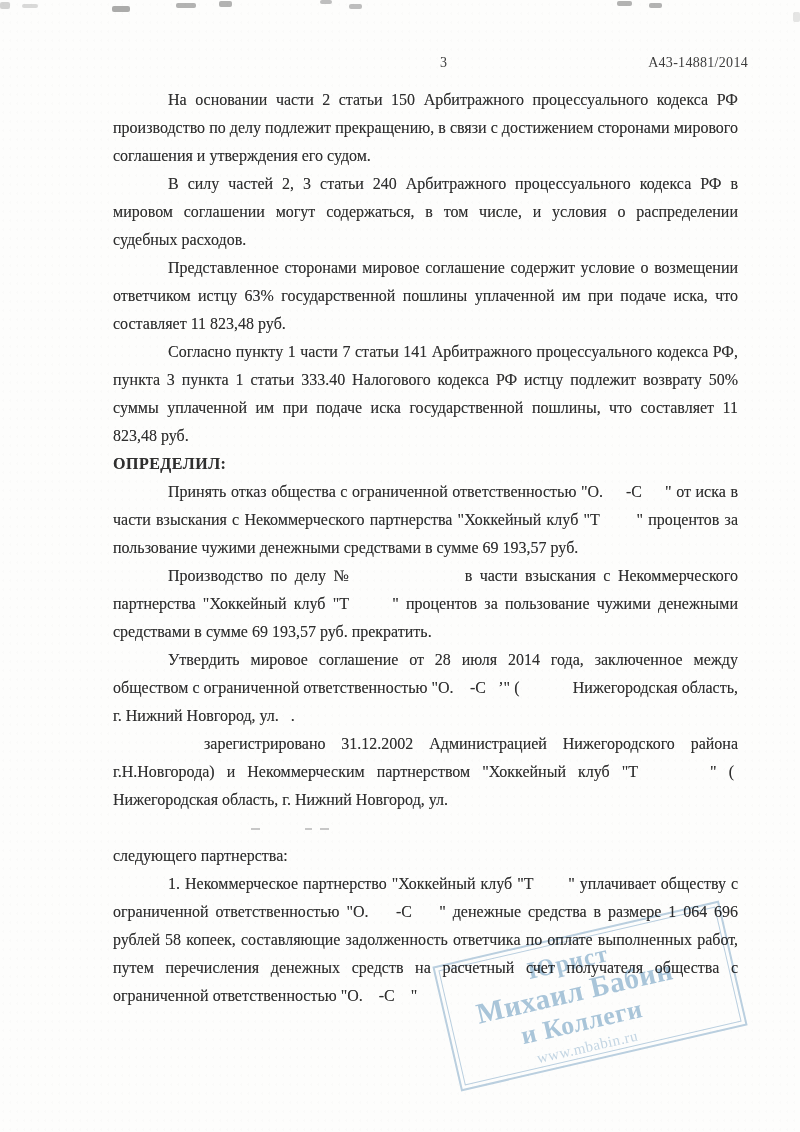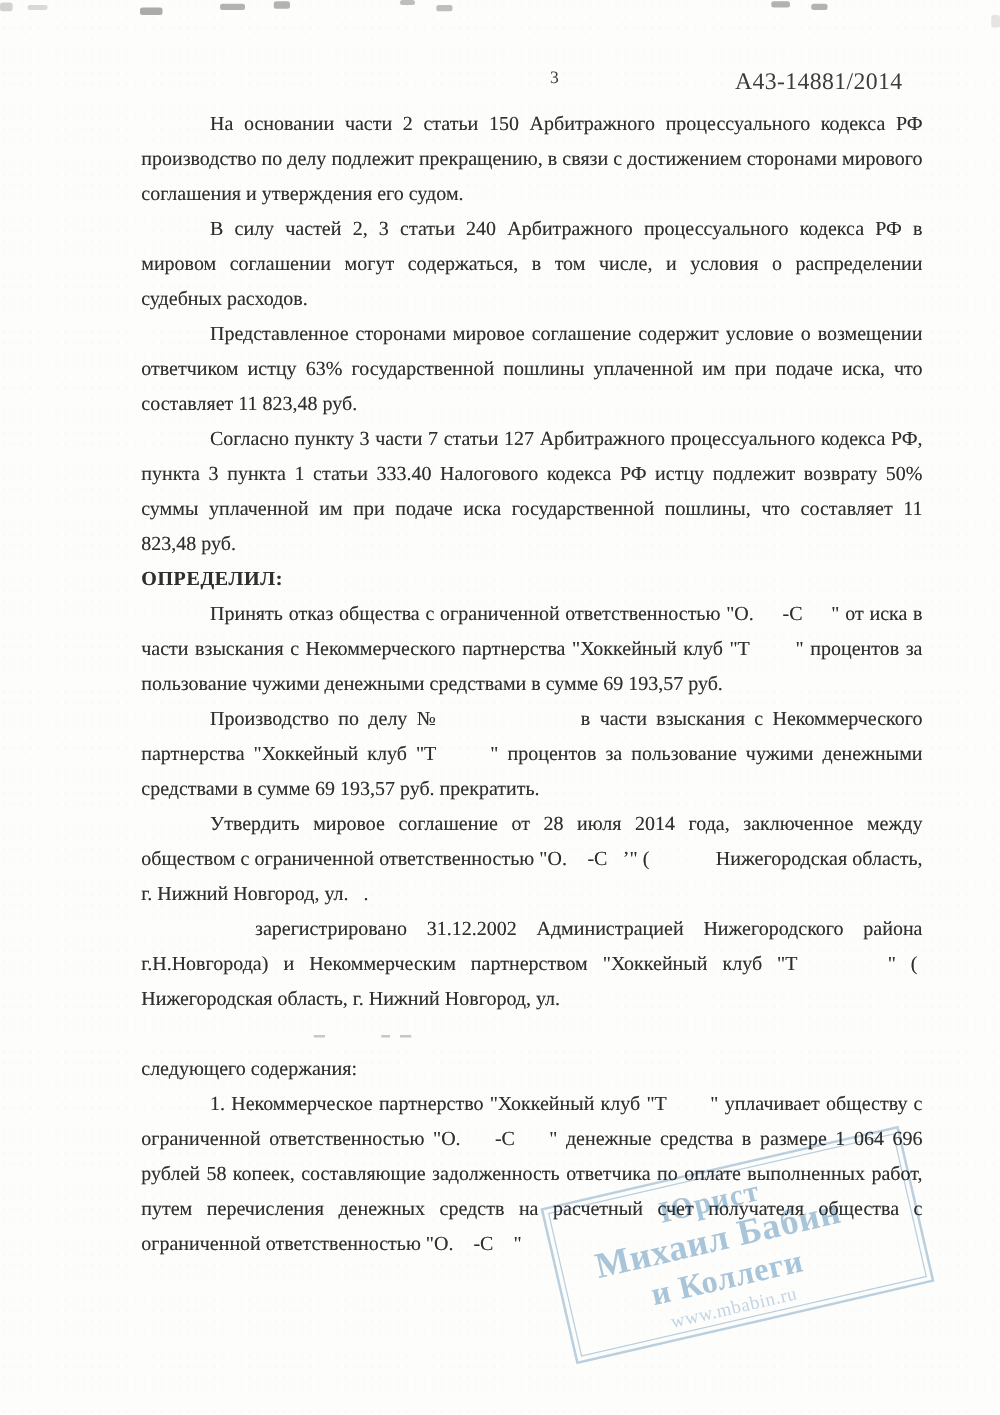--- a/index.html
+++ b/index.html
@@ -22,22 +22,22 @@
     position: absolute;
     background: #3a3a3a;
     border-radius: 2px;
   }
   
   .hdr-pagenum {
     position: absolute; top: 55px; left: 440px;
     font-size: 14px; color: #3c3c3c;
   }
   .hdr-case {
-    position: absolute; top: 55px; right: 78px;
-    font-size: 19px; letter-spacing: .3px; color: #3c3c3c;
+    position: absolute; top: 55px; right: 52px;
+    font-size: 14px; letter-spacing: .3px; color: #3c3c3c;
   }
   
   main {
     position: relative;
     padding: 86px 62px 0 113px;
     z-index: 2;
     font-family: Liberation Serif, serif;
   }
   main p {
     margin: 0;
@@ -110,32 +110,32 @@
   <div class="artifact" style="left:649px; top:3px; width:13px; height:5px; opacity:.38;"></div>
   <div class="artifact" style="left:793px; top:12px; width:7px; height:10px; opacity:.12;"></div>
 
   <span class="hdr-pagenum">3</span>
   <span class="hdr-case">А43-14881/2014</span>
 
   <main>
     <p class="indent">На основании части 2 статьи 150 Арбитражного процессуального кодекса РФ производство по делу подлежит прекращению, в связи с достижением сторонами мирового соглашения и утверждения его судом.</p>
     <p class="indent">В силу частей 2, 3 статьи 240 Арбитражного процессуального кодекса РФ в мировом соглашении могут содержаться, в том числе, и условия о распределении судебных расходов.</p>
     <p class="indent">Представленное сторонами мировое соглашение содержит условие о возмещении ответчиком истцу 63% государственной пошлины уплаченной им при подаче иска, что составляет 11 823,48 руб.</p>
-    <p class="indent">Согласно пункту 3 части 7 статьи 127 Арбитражного процессуального кодекса РФ, пункта 3 пункта 1 статьи 333.40 Налогового кодекса РФ истцу подлежит возврату 50% суммы уплаченной им при подаче иска государственной пошлины, что составляет 11 823,48 руб.</p>
+    <p class="indent">Согласно пункту 1 части 7 статьи 141 Арбитражного процессуального кодекса РФ, пункта 3 пункта 1 статьи 333.40 Налогового кодекса РФ истцу подлежит возврату 50% суммы уплаченной им при подаче иска государственной пошлины, что составляет 11 823,48 руб.</p>
     <p class="heading">ОПРЕДЕЛИЛ:</p>
     <p class="indent">Принять отказ общества с ограниченной ответственностью "О.&nbsp;&nbsp;&nbsp;&nbsp;&nbsp;-С&nbsp;&nbsp;&nbsp;&nbsp;&nbsp;" от иска в части взыскания с Некоммерческого партнерства "Хоккейный клуб "Т&nbsp;&nbsp;&nbsp;&nbsp;&nbsp;&nbsp;&nbsp;" процентов за пользование чужими денежными средствами в сумме 69 193,57 руб.</p>
     <p class="indent">Производство по делу №&nbsp;&nbsp;&nbsp;&nbsp;&nbsp;&nbsp;&nbsp;&nbsp;&nbsp;&nbsp;&nbsp;&nbsp;&nbsp;&nbsp; в части взыскания с Некоммерческого партнерства "Хоккейный клуб "Т&nbsp;&nbsp;&nbsp;&nbsp;&nbsp;&nbsp;" процентов за пользование чужими денежными средствами в сумме 69 193,57 руб. прекратить.</p>
     <p class="indent">Утвердить мировое соглашение от 28 июля 2014 года, заключенное между обществом с ограниченной ответственностью "О.&nbsp;&nbsp;&nbsp;&nbsp;-С&nbsp;&nbsp;&nbsp;’" (&nbsp;&nbsp;&nbsp;&nbsp;&nbsp;&nbsp;&nbsp;&nbsp;&nbsp;&nbsp;&nbsp;&nbsp; Нижегородская область, г. Нижний Новгород, ул.&nbsp;&nbsp;&nbsp;.</p>
     <p class="big-indent">зарегистрировано 31.12.2002 Администрацией Нижегородского района г.Н.Новгорода) и Некоммерческим партнерством "Хоккейный клуб "Т&nbsp;&nbsp;&nbsp;&nbsp;&nbsp;&nbsp;" (&nbsp; Нижегородская область, г. Нижний Новгород, ул.</p>
     <div class="faint-row">
       <i class="fdash" style="left:138px; width:9px;"></i>
       <i class="fdash" style="left:192px; width:7px;"></i>
       <i class="fdash" style="left:207px; width:9px;"></i>
     </div>
-    <p>следующего содержания:</p>
+    <p>следующего партнерства:</p>
     <p class="indent">1. Некоммерческое партнерство "Хоккейный клуб "Т&nbsp;&nbsp;&nbsp;&nbsp;&nbsp;&nbsp;&nbsp;" уплачивает обществу с ограниченной ответственностью "О.&nbsp;&nbsp;&nbsp;&nbsp;-С&nbsp;&nbsp;&nbsp;&nbsp;" денежные средства в размере 1 064 696 рублей 58 копеек, составляющие задолженность ответчика по оплате выполненных работ, путем перечисления денежных средств на расчетный счет получателя общества с ограниченной ответственностью "О.&nbsp;&nbsp;&nbsp;&nbsp;-С&nbsp;&nbsp;&nbsp;&nbsp;"</p>
   </main>
 
   <div class="stamp">
     <div class="stamp-inner">
       <div class="stamp-l1">Юрист</div>
       <div class="stamp-l2">Михаил Бабин</div>
       <div class="stamp-l3">и Коллеги</div>
       <div class="stamp-url">www.mbabin.ru</div>
     </div>

